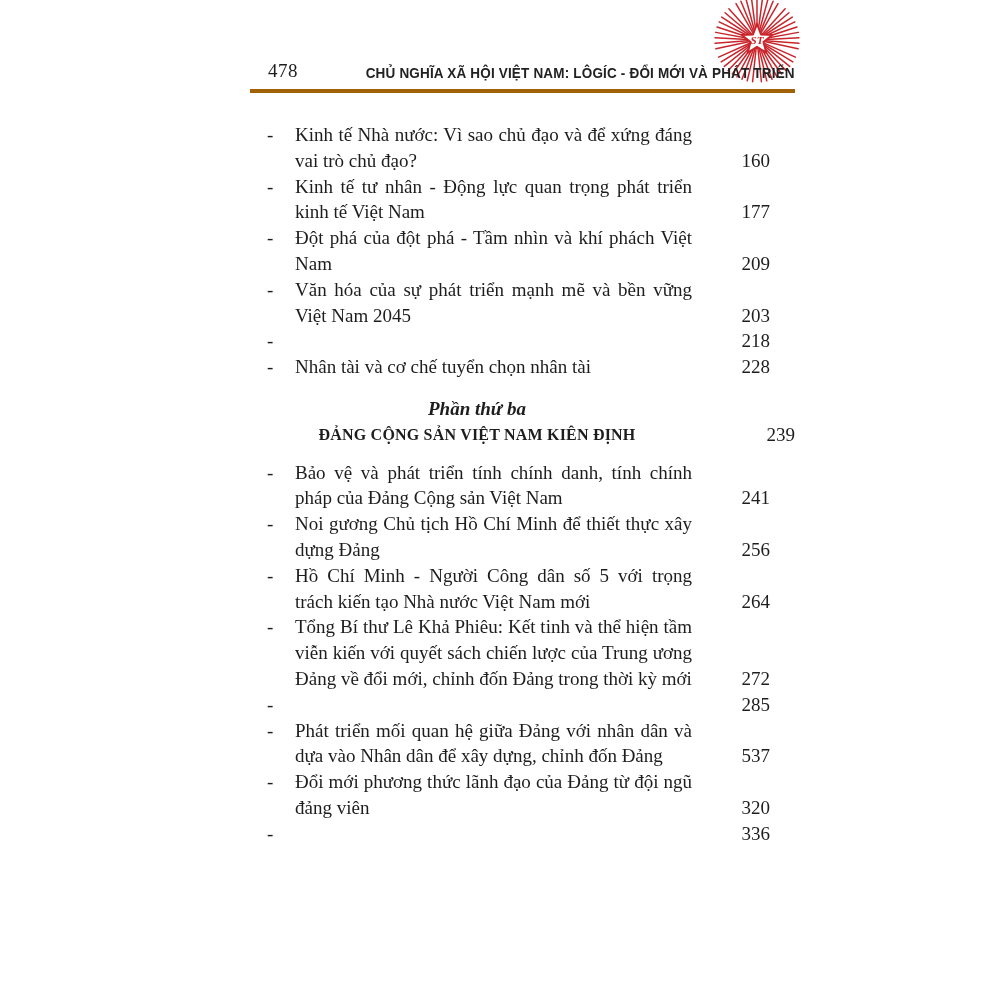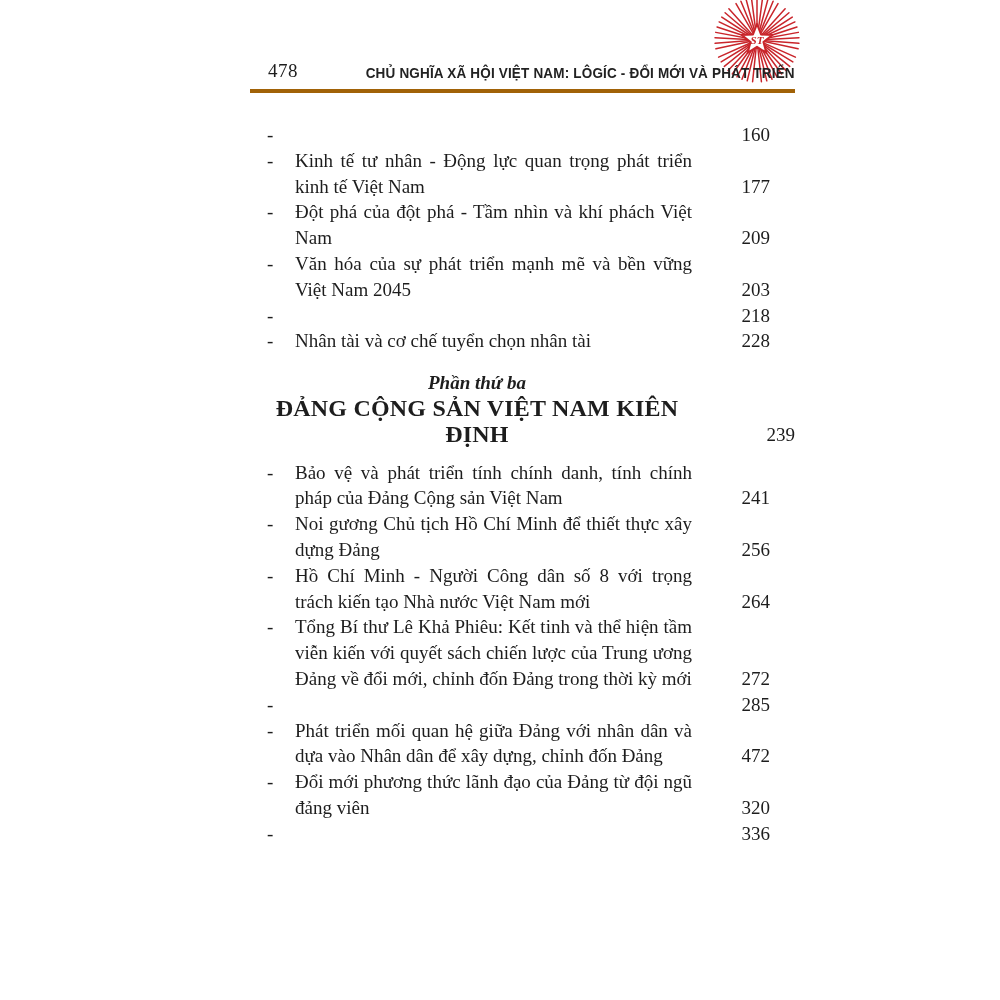--- a/index.html
+++ b/index.html
@@ -83,21 +83,21 @@
     padding-right: 83px;
     text-align: center;
     line-height: 25.8px;
   }
   .kicker {
     font-size: 19px;
     font-weight: 700;
     font-style: italic;
   }
   .sline {
-    font-size: 24px;
+    font-size: 16px;
     font-weight: 700;
     letter-spacing: 0.2px;
   }
   .spage {
     position: absolute;
     right: -25px;
     bottom: 0;
     font-size: 19px;
     font-weight: 400;
     line-height: 25.8px;
@@ -137,20 +137,21 @@
       <span class="pnum">478</span>
       <span class="rtitle">CHỦ NGHĨA XÃ HỘI VIỆT NAM: LÔGÍC - ĐỔI MỚI VÀ PHÁT TRIỂN</span>
     </div>
 
     <div class="toc">
 
       <div class="entries">
 
           <div class="entry">
             <span class="dash">-</span>
+            <span class="etitle">Kinh tế Nhà nước: Vì sao chủ đạo và để xứng đáng vai trò chủ đạo?</span>
             <span class="epage">160</span>
           </div>
 
           <div class="entry">
             <span class="dash">-</span>
             <span class="etitle">Kinh tế tư nhân - Động lực quan trọng phát triển kinh tế Việt Nam</span>
             <span class="epage">177</span>
           </div>
 
           <div class="entry">
@@ -192,39 +193,39 @@
           </div>
 
           <div class="entry">
             <span class="dash">-</span>
             <span class="etitle">Noi gương Chủ tịch Hồ Chí Minh để thiết thực xây dựng Đảng</span>
             <span class="epage">256</span>
           </div>
 
           <div class="entry">
             <span class="dash">-</span>
-            <span class="etitle">Hồ Chí Minh - Người Công dân số 8 với trọng trách kiến tạo Nhà nước Việt Nam mới</span>
+            <span class="etitle">Hồ Chí Minh - Người Công dân số 5 với trọng trách kiến tạo Nhà nước Việt Nam mới</span>
             <span class="epage">264</span>
           </div>
 
           <div class="entry">
             <span class="dash">-</span>
             <span class="etitle">Tổng Bí thư Lê Khả Phiêu: Kết tinh và thể hiện tầm viễn kiến với quyết sách chiến lược của Trung ương Đảng về đổi mới, chỉnh đốn Đảng trong thời kỳ mới</span>
             <span class="epage">272</span>
           </div>
 
           <div class="entry">
             <span class="dash">-</span>
             <span class="epage">285</span>
           </div>
 
           <div class="entry">
             <span class="dash">-</span>
             <span class="etitle">Phát triển mối quan hệ giữa Đảng với nhân dân và dựa vào Nhân dân để xây dựng, chỉnh đốn Đảng</span>
-            <span class="epage">472</span>
+            <span class="epage">537</span>
           </div>
 
           <div class="entry">
             <span class="dash">-</span>
             <span class="etitle">Đổi mới phương thức lãnh đạo của Đảng từ đội ngũ đảng viên</span>
             <span class="epage">320</span>
           </div>
 
           <div class="entry">
             <span class="dash">-</span>

